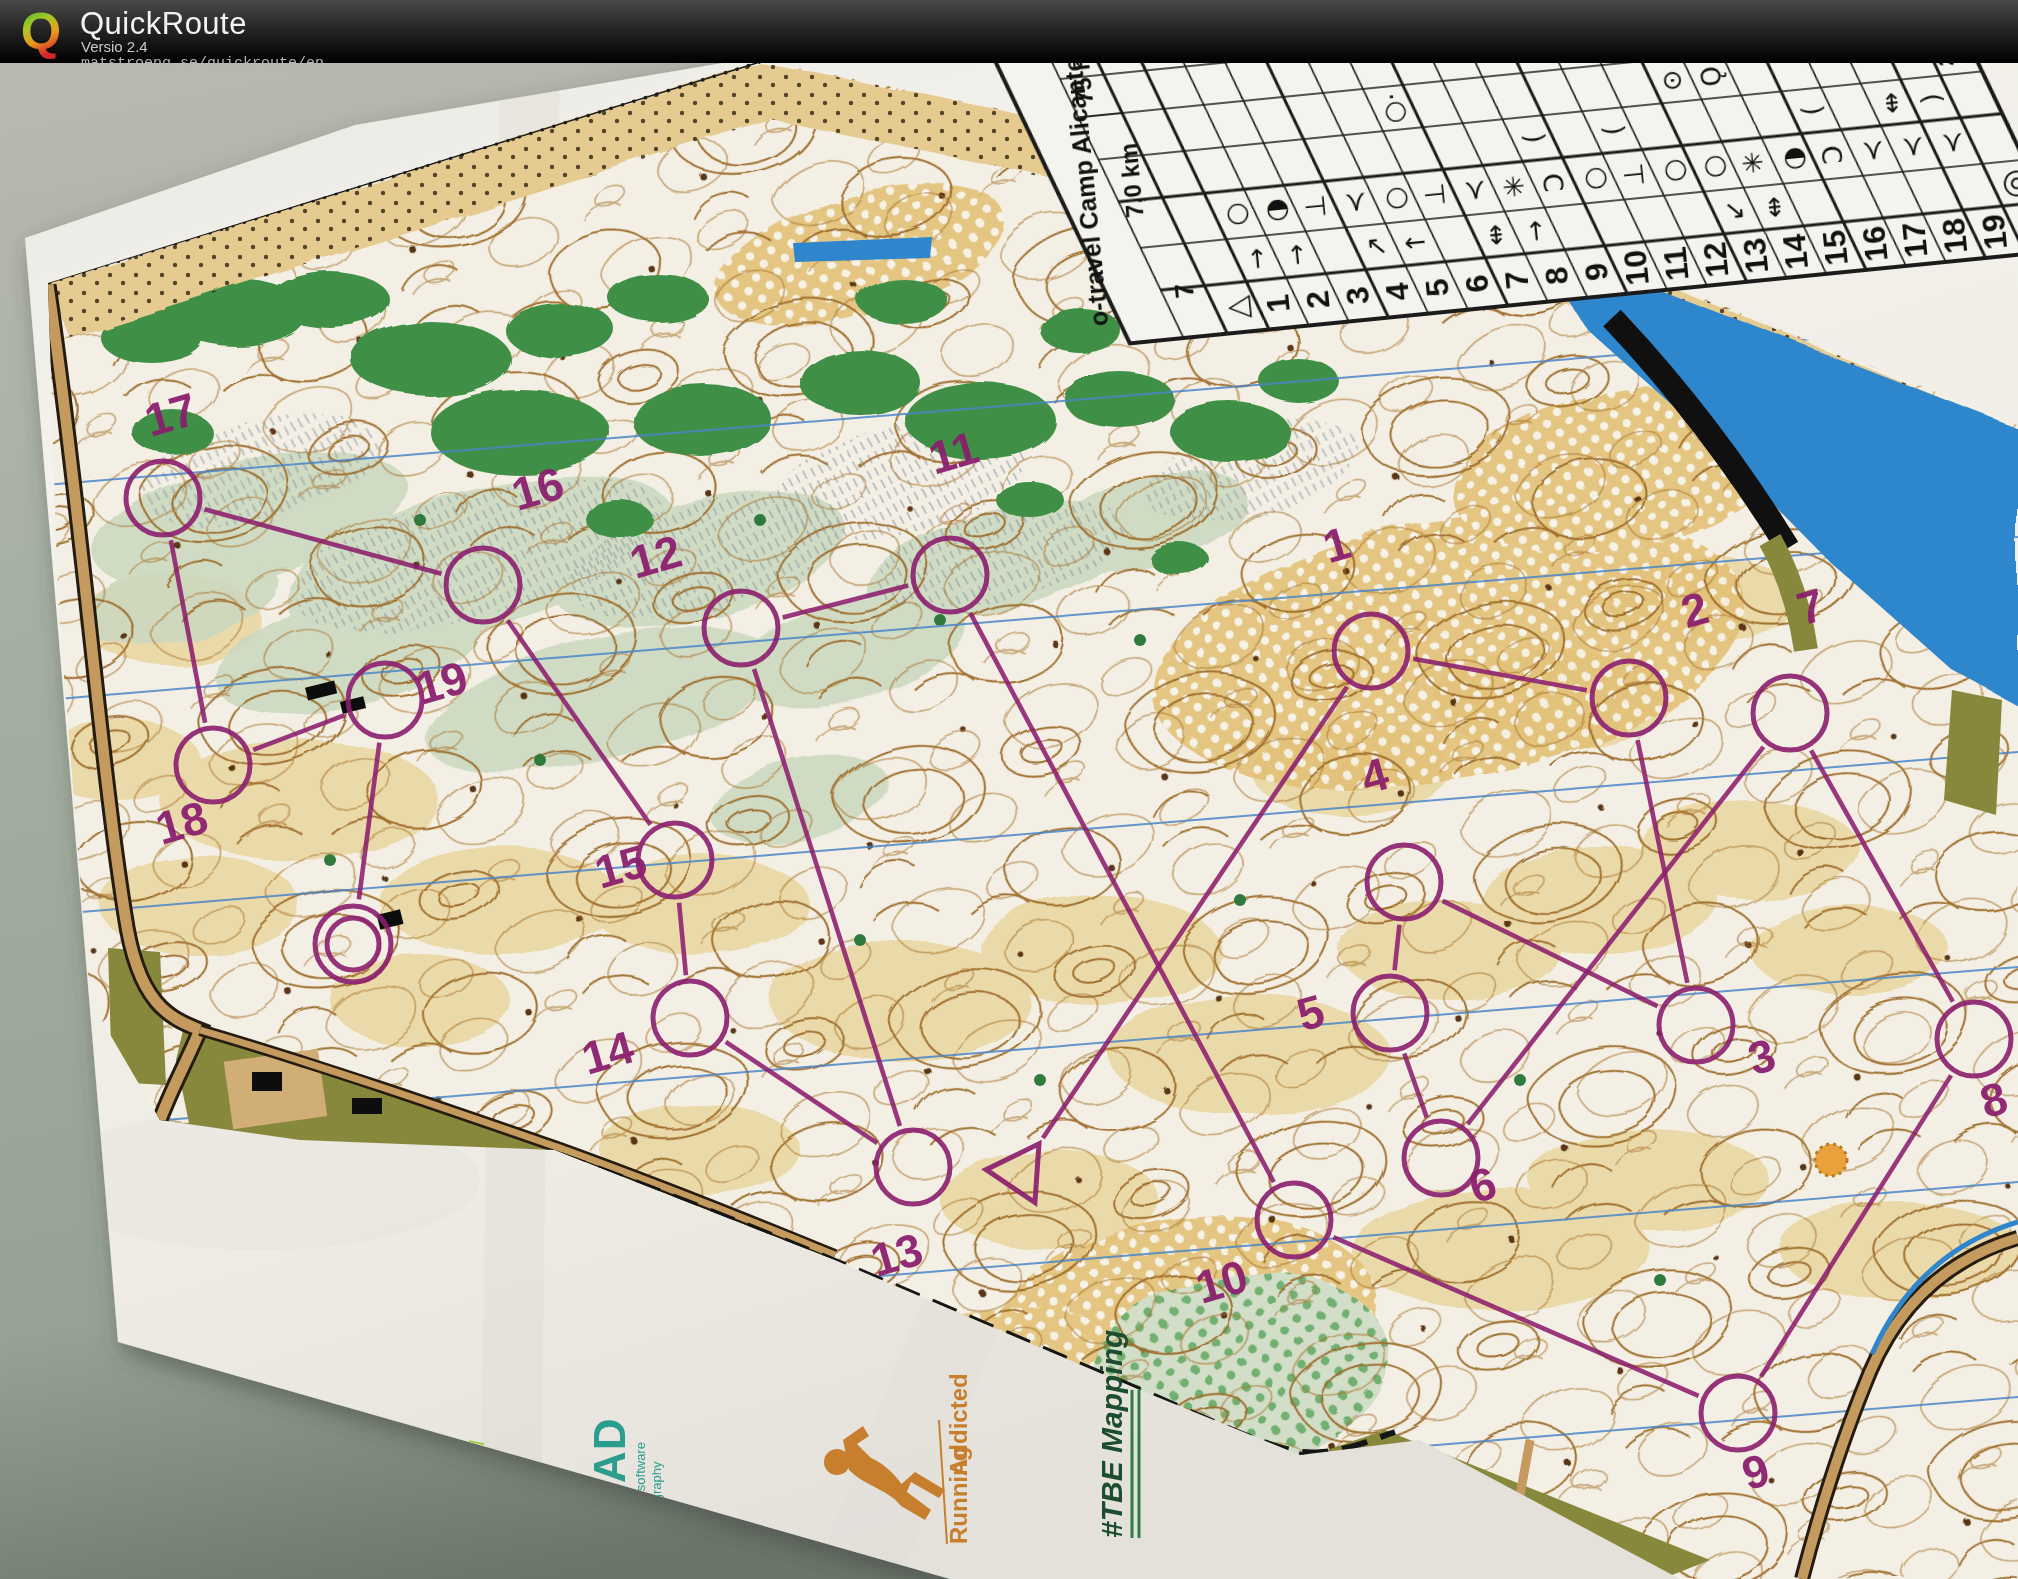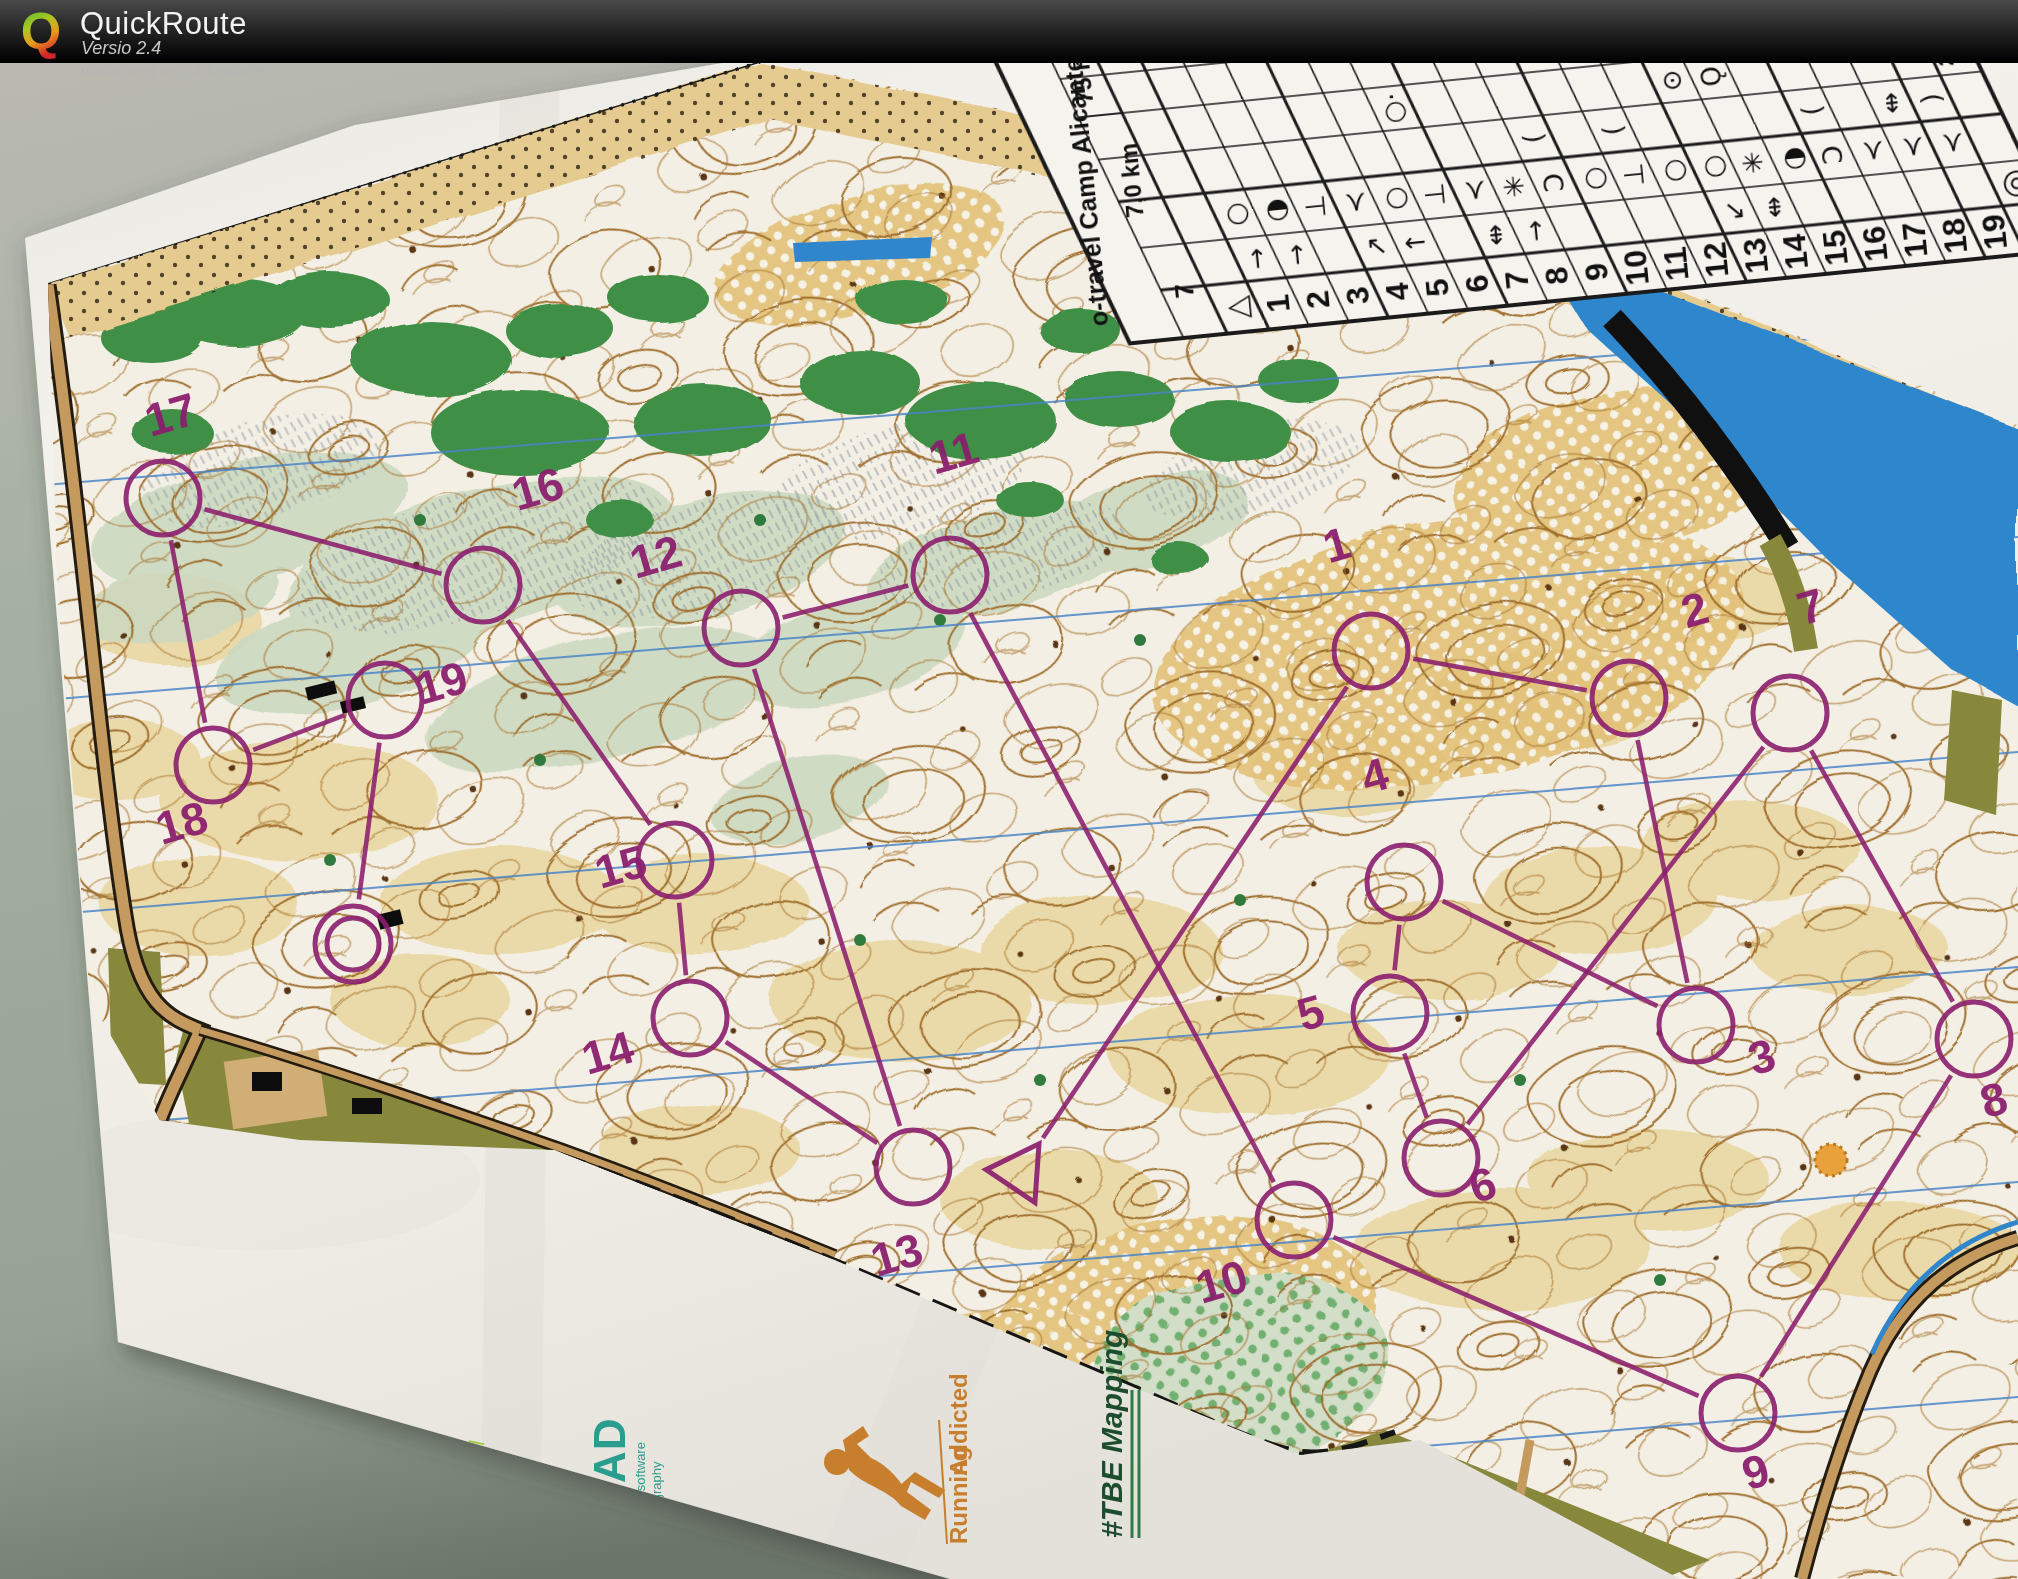--- a/index.html
+++ b/index.html
@@ -3,22 +3,22 @@
 <meta charset="utf-8">
 <style>
   html,body{margin:0;padding:0;background:#000;}
   #stage{position:relative;width:2018px;height:1579px;overflow:hidden;
          font-family:"Liberation Sans",sans-serif;background:#9aa69a;}
   
   #titlebar{position:absolute;left:0;top:0;width:100%;height:63px;z-index:50;
     background:linear-gradient(#4a4a4a,#262626 45%,#0e0e0e 78%,#000);}
   #titlebar .logo{position:absolute;left:18px;top:5px;width:46px;height:54px;}
   #titlebar .t1{position:absolute;left:80px;top:6px;color:#f2f2f2;font-size:31px;letter-spacing:.5px;}
-  #titlebar .t2{position:absolute;left:81px;top:38px;color:#c8c8c8;font-size:18px;font-style:italic;}
-  #titlebar .t3{position:absolute;left:81px;top:61px;color:#b5b5b5;font-size:15px;}
+  #titlebar .t2{position:absolute;left:81px;top:38px;color:#c8c8c8;font-size:15px;}
+  #titlebar .t3{position:absolute;left:81px;top:55px;color:#b5b5b5;font-size:15px;font-family:Liberation Mono, monospace;}
   svg text{font-family:"Liberation Sans",sans-serif;}
   .sym{font-family:"DejaVu Sans",sans-serif;}
 </style>
 </head>
 <body>
 
 <div id="stage">
 
   
   <div id="titlebar">

